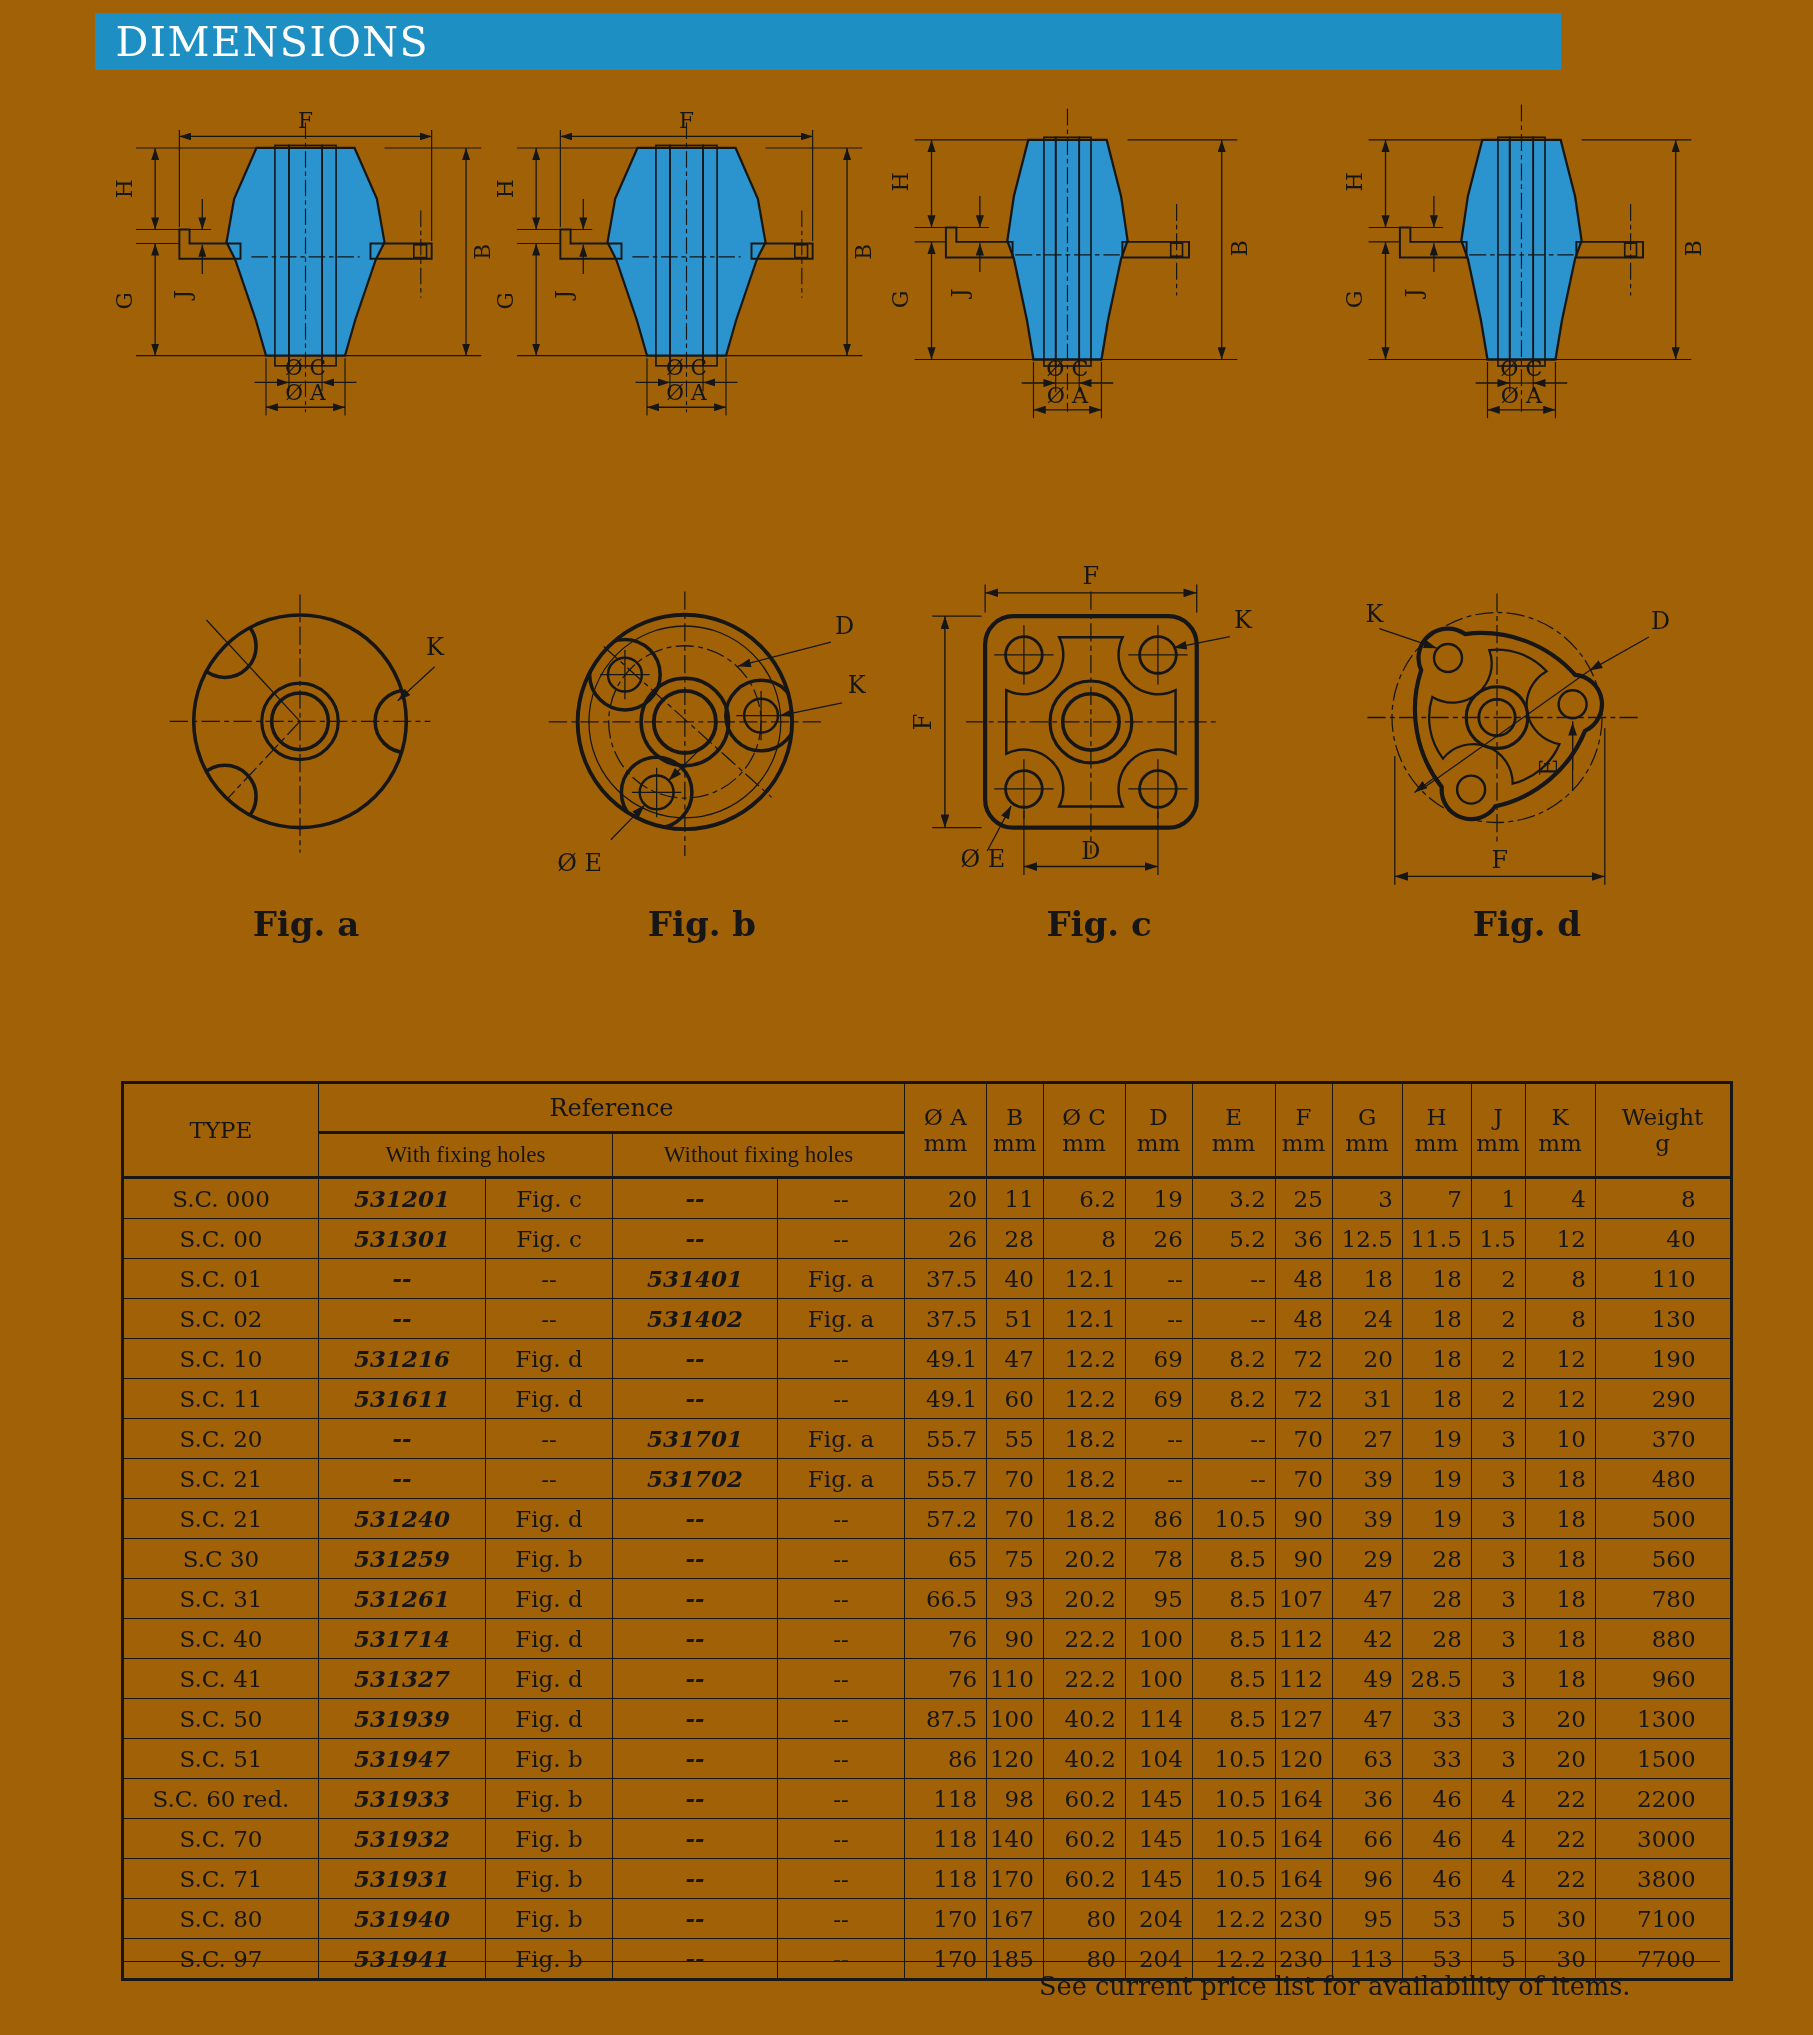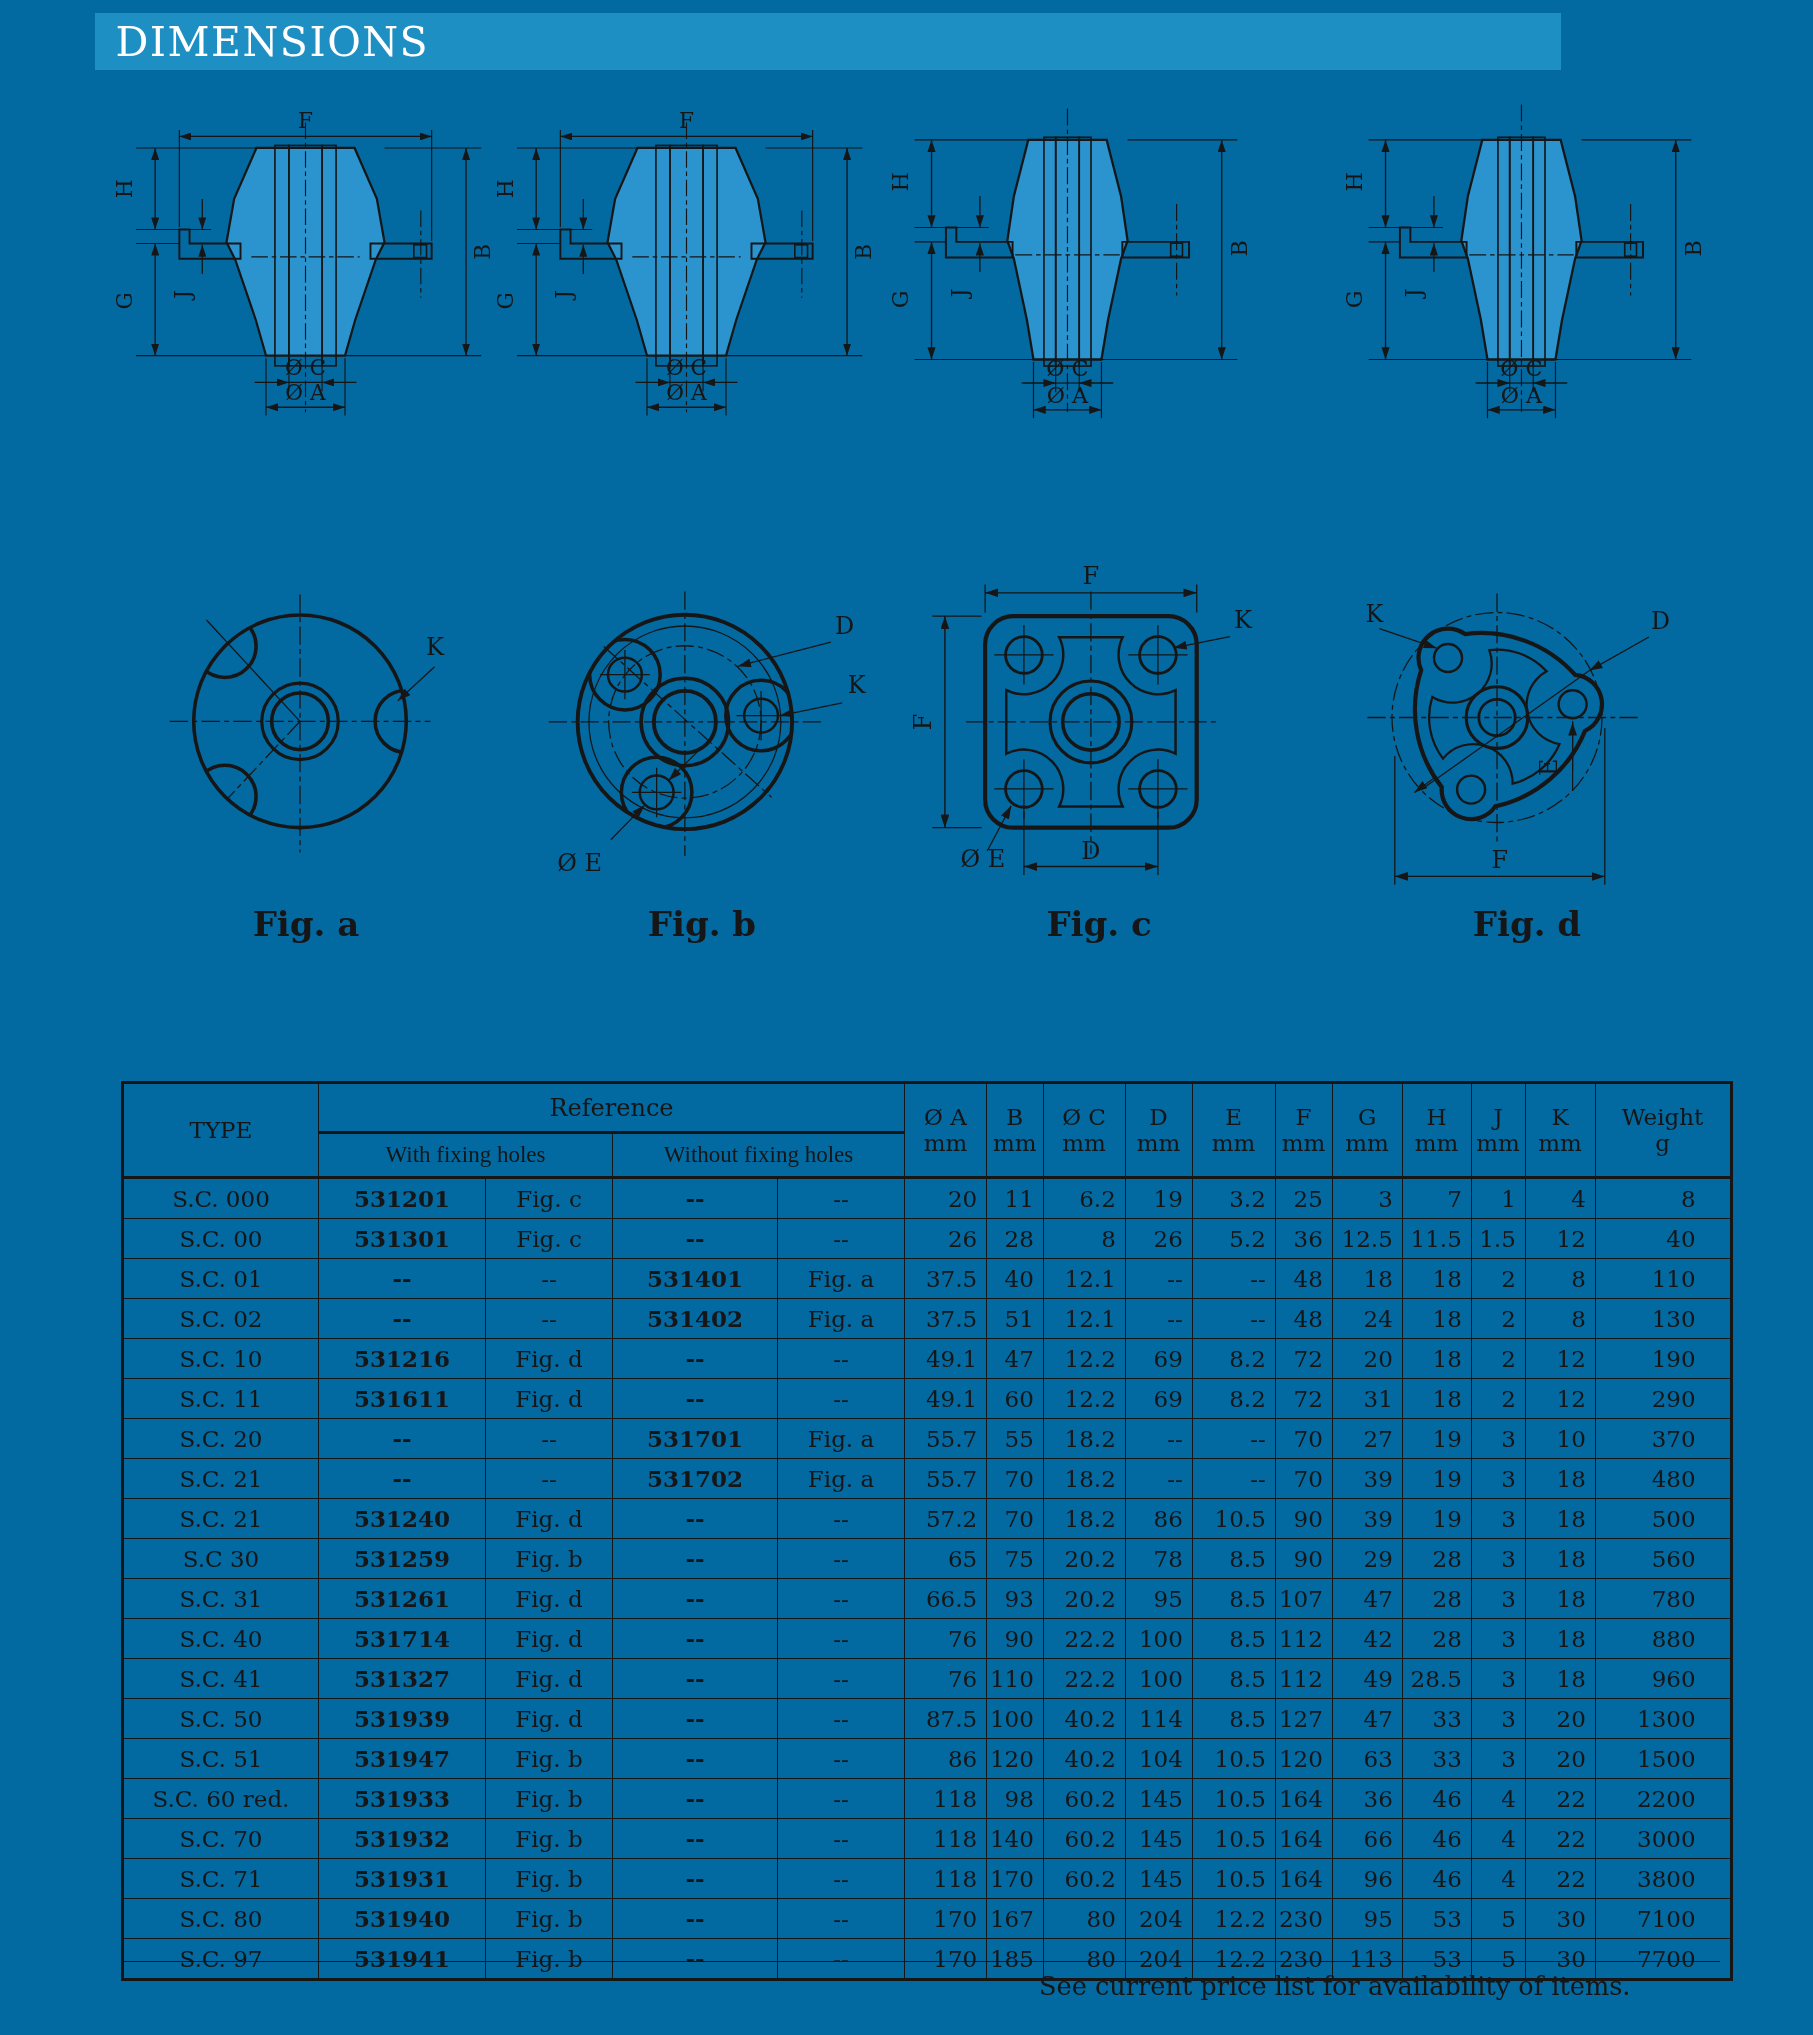--- a/index.html
+++ b/index.html
@@ -2,21 +2,21 @@
 <html style="--accent: #1E8FC3; --blue: #2B93CD; --ink: #161616;font-size:11.7px"><head>
 <meta charset="utf-8">
 <style>
   :root{
     --ink:#161616;
     --accent:#1E8FC3;
     --blue:#2B93CD;
   }
   html,body{margin:0;padding:0;background:#ffffff;}
   body{font-family:"DejaVu Serif","Liberation Serif",serif;color:var(--ink);}
-  .page{position:relative;width:1814px;height:2035px;background:#0369a1;overflow:hidden;}
+  .page{position:relative;width:1814px;height:2035px;background:#a16207;overflow:hidden;}
 
   
   .title-bar{
     position:absolute;left:95px;top:13px;width:1466px;height:57px;
     background:var(--accent);color:#ffffff;display:flex;align-items:center;
     padding-left:20.5px;box-sizing:border-box;
     font-size:41px;letter-spacing:1.5px;font-weight:500;
   }
 
   
@@ -42,21 +42,21 @@
   .dim-table th,.dim-table td{
     border:1.8px solid var(--ink);
     padding:0 2.9px;height:39px;overflow:hidden;white-space:nowrap;
   }
   .dim-table{border:3.7px solid var(--ink);}
   .dim-table thead th{font-weight:normal;border-bottom:3.3px solid var(--ink);}
   .dim-table thead .th-ref{height:47px;font-size:24px;}
   .dim-table thead .th-sub{height:42px;font-size:23px;font-family:Liberation Serif, serif;}
   .dim-table .unit{margin-top:0;}
   .dim-table tbody td{text-align:center;}
-  .col-with_ref,.col-wo_ref{font-weight:bold;}
+  .col-with_ref,.col-wo_ref{font-weight:bold;font-style:italic;}
   .col-a,.col-b,.col-c,.col-d,.col-e,.col-f,.col-g,.col-h,.col-j,.col-k{text-align:right !important;padding-right:8.8px !important;}
   .col-weight{text-align:right !important;padding-right:34px !important;}
   .bottom-rule{position:absolute;left:121px;top:1961px;width:1599px;border-top:1.8px solid var(--ink);}
 
   .footer-note{
     position:absolute;left:1039px;top:1971px;
     font-size:25.6px;font-weight:normal;
   }
 </style>
 </head>

